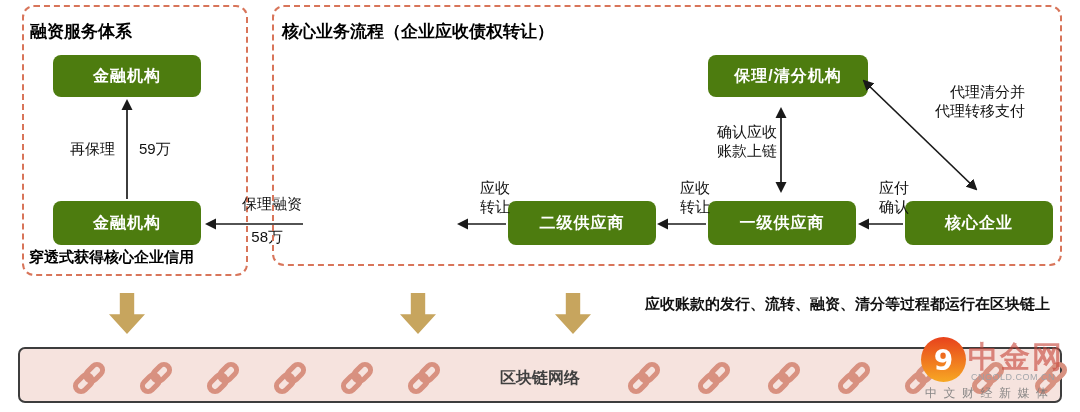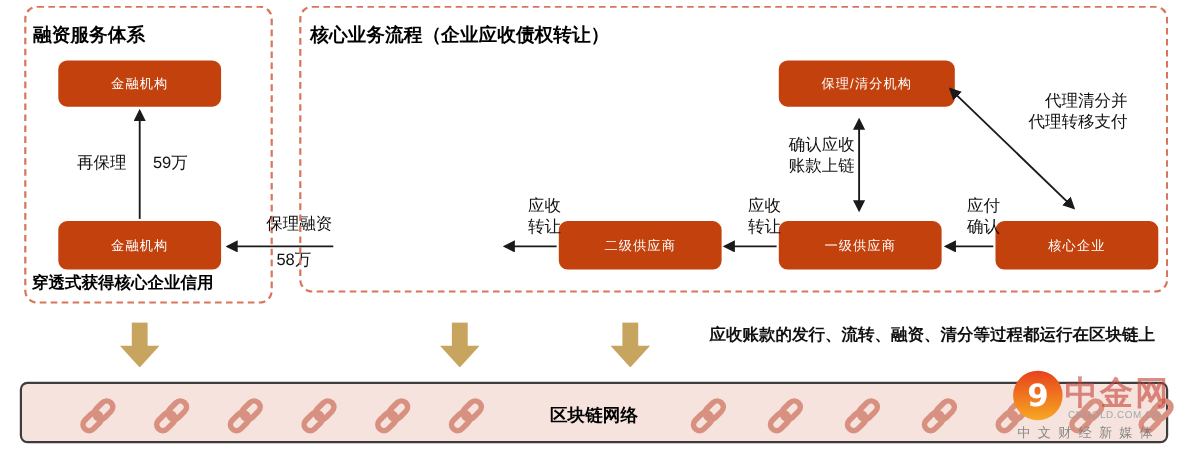--- a/index.html
+++ b/index.html
@@ -7,23 +7,23 @@
     position:relative;width:1080px;height:412px;background:#ffffff;overflow:hidden;
     font-family:"Liberation Sans","DejaVu Sans",sans-serif;color:#1a1a1a;
   }
   .panel{
     position:absolute;border:2px dashed #d8755a;border-radius:12px;background:transparent;
   }
   .panel-title{
     position:absolute;font-size:17px;font-weight:700;color:#000;white-space:nowrap;font-family:Liberation Serif, serif;
   }
   .node{
-    position:absolute;background:#c2410c;border-radius:8px;color:#ffffff;
+    position:absolute;background:#4d7c0f;border-radius:8px;color:#ffffff;
     display:flex;align-items:center;justify-content:center;
-    font-size:12px;font-weight:400;letter-spacing:1px;white-space:nowrap;
+    font-size:16px;font-weight:700;letter-spacing:1px;white-space:nowrap;
   }
   .lbl{
     position:absolute;font-size:15px;color:#111;line-height:1.25;white-space:nowrap;
   }
   .ml{white-space:pre-line;text-align:right;}
   .caption{
     position:absolute;font-size:15px;font-weight:700;color:#000;white-space:nowrap;
   }
   .arrow-layer{position:absolute;left:0;top:0;width:1080px;height:412px;pointer-events:none;}
   .gold-arrow{
@@ -34,21 +34,21 @@
     position:absolute;left:645px;top:295px;width:412px;font-size:15px;font-weight:600;
     color:#111;white-space:nowrap;
   }
   .chain-bar{
     position:absolute;left:18px;top:347px;width:1044px;height:56px;
     background:#f6e3de;border:2px solid #3d3d3d;border-radius:7px;box-sizing:border-box;
   }
   .chain{position:absolute;width:36px;height:36px;color:#d89180;}
   .bar-label{
     position:absolute;left:470px;top:368px;width:140px;text-align:center;
-    font-size:16px;font-weight:700;color:#000000;
+    font-size:16px;font-weight:700;color:#404040;
   }
   .logo{position:absolute;left:920px;top:334px;width:150px;height:72px;}
   .logo-mark{position:absolute;left:0;top:2px;width:47px;height:47px;}
   .logo-name{
     position:absolute;left:48px;top:3px;font-size:30px;font-weight:700;
     color:#c8473c;opacity:.62;letter-spacing:2px;white-space:nowrap;
   }
   .logo-domain{
     position:absolute;left:51px;top:38px;font-size:9px;color:#9aa0a6;opacity:.9;
     letter-spacing:.5px;white-space:nowrap;

